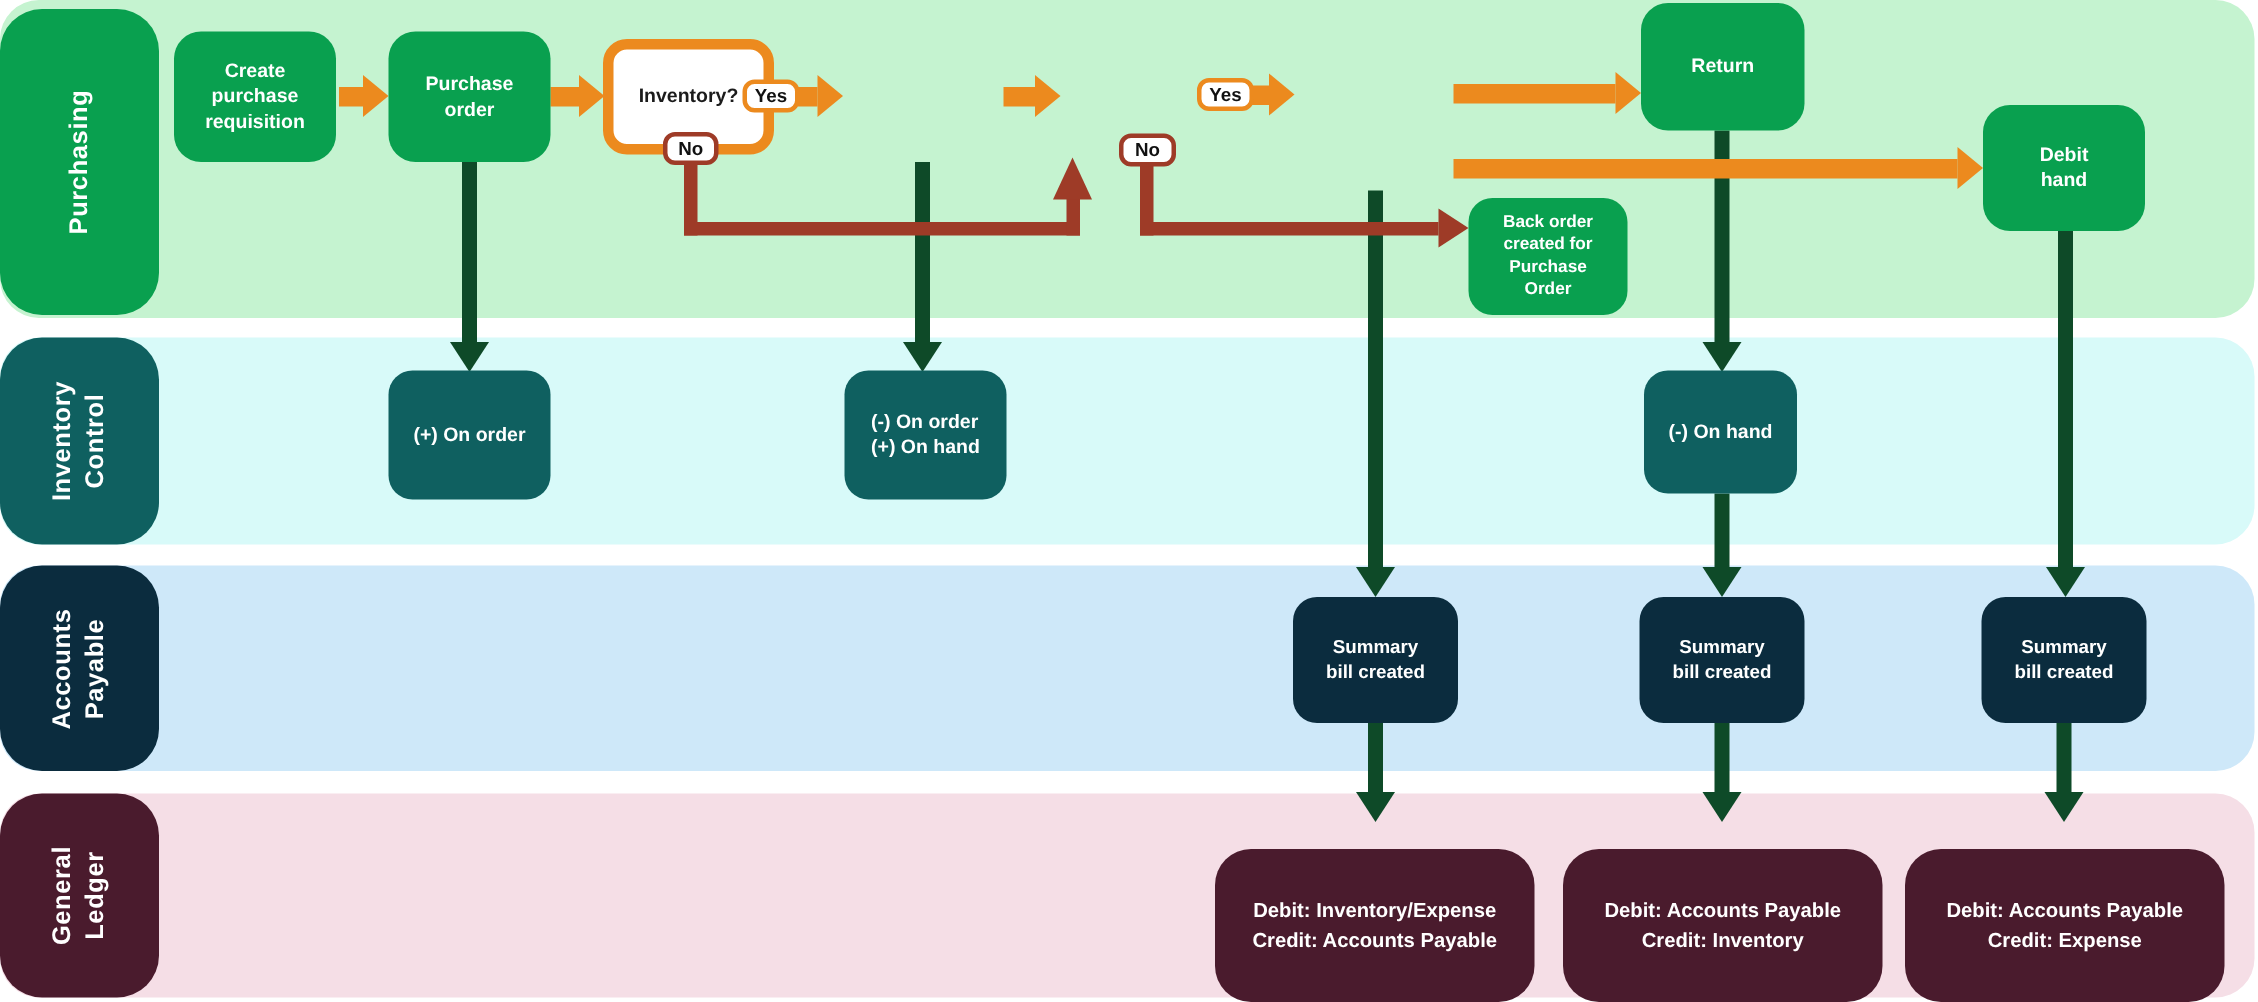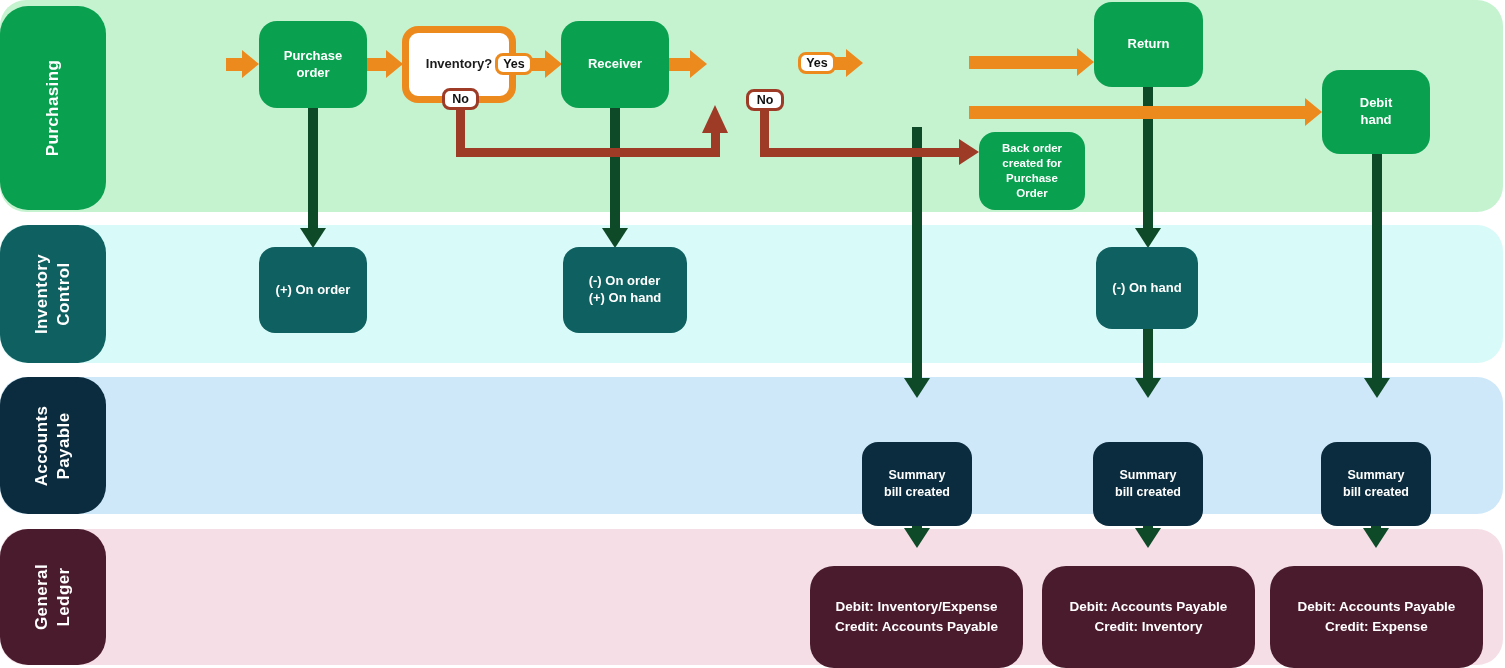--- a/index.html
+++ b/index.html
@@ -22,21 +22,21 @@
   .ll-3{top:377px;height:137px;background:#0B2C3E;}
   .ll-4{top:529px;height:136px;background:#4A1B2D;}
 
   .node{
     position:absolute;display:flex;align-items:center;justify-content:center;
     text-align:center;color:#ffffff;font-size:13px;line-height:1.3;white-space:pre-line;
     box-sizing:border-box;
   }
   .green{background:#09A04F;border-radius:18px;}
   .teal{background:#0F6060;border-radius:16px;}
-  .navy{background:#0B2C3E;border-radius:16px;font-size:12.5px;line-height:1.35;margin-top:44px;}
+  .navy{background:#0B2C3E;border-radius:16px;font-size:12.5px;line-height:1.35;}
   .maroon{background:#4A1B2D;border-radius:24px;font-size:13.5px;line-height:1.5;margin-top:18px;}
   .left-lines{text-align:left;}
   .small-text{font-size:11.5px;border-radius:16px;}
 
   .decision{
     position:absolute;background:#ffffff;border:7px solid #EC8A1E;border-radius:16px;
     color:#1b1b1b;display:flex;align-items:center;justify-content:center;text-align:center;
     font-size:13px;line-height:1.25;white-space:pre-line;box-sizing:border-box;
   }
   .pill{
@@ -136,39 +136,41 @@
 
   <div class="oshaft" style="left:834px;top:56.5px;width:12px;"></div>
   <div class="ohead" style="left:846px;top:49px;"></div>
 
   <div class="oshaft" style="left:969px;top:55.5px;width:108px;"></div>
   <div class="ohead" style="left:1077px;top:48px;"></div>
 
   <div class="oshaft" style="left:969px;top:105.5px;width:336px;"></div>
   <div class="ohead" style="left:1305px;top:98px;"></div>
 
+  <div class="node green nodez" style="left:116px;top:21px;width:108px;height:87px;">Create
+purchase
+requisition</div>
   <div class="node green nodez" style="left:259px;top:21px;width:108px;height:87px;">Purchase
 order</div>
   <div class="decision nodez" style="left:402px;top:26px;width:114px;height:77px;">Inventory?</div>
-  <div class="node green nodez" style="left:561px;top:21px;width:108px;height:87px;">Receiver</div>
   <div class="node green nodez" style="left:1094px;top:2px;width:109px;height:85px;">Return</div>
   <div class="node green nodez" style="left:1322px;top:70px;width:108px;height:84px;">Debit
 hand</div>
   <div class="node green small-text nodez" style="left:979px;top:132px;width:106px;height:78px;">Back order
 created for
 Purchase
 Order</div>
 
   <div class="pill" style="left:495px;top:53px;width:38px;height:22px;">Yes</div>
   <div class="pill brick" style="left:442px;top:88px;width:37px;height:22px;">No</div>
   <div class="pill" style="left:798px;top:52px;width:38px;height:22px;">Yes</div>
   <div class="pill brick" style="left:746px;top:89px;width:38px;height:22px;">No</div>
 
   <div class="node teal nodez" style="left:259px;top:247px;width:108px;height:86px;">(+) On order</div>
-  <div class="node teal left-lines nodez" style="left:563px;top:247px;width:124px;height:86px;">(-) On order
+  <div class="node teal left-lines nodez" style="left:563px;top:247px;width:108px;height:86px;">(-) On order
 (+) On hand</div>
   <div class="node teal nodez" style="left:1096px;top:247px;width:102px;height:82px;">(-) On hand</div>
 
   <div class="node navy nodez" style="left:862px;top:398px;width:110px;height:84px;">Summary
 bill created</div>
   <div class="node navy nodez" style="left:1093px;top:398px;width:110px;height:84px;">Summary
 bill created</div>
   <div class="node navy nodez" style="left:1321px;top:398px;width:110px;height:84px;">Summary
 bill created</div>
 

